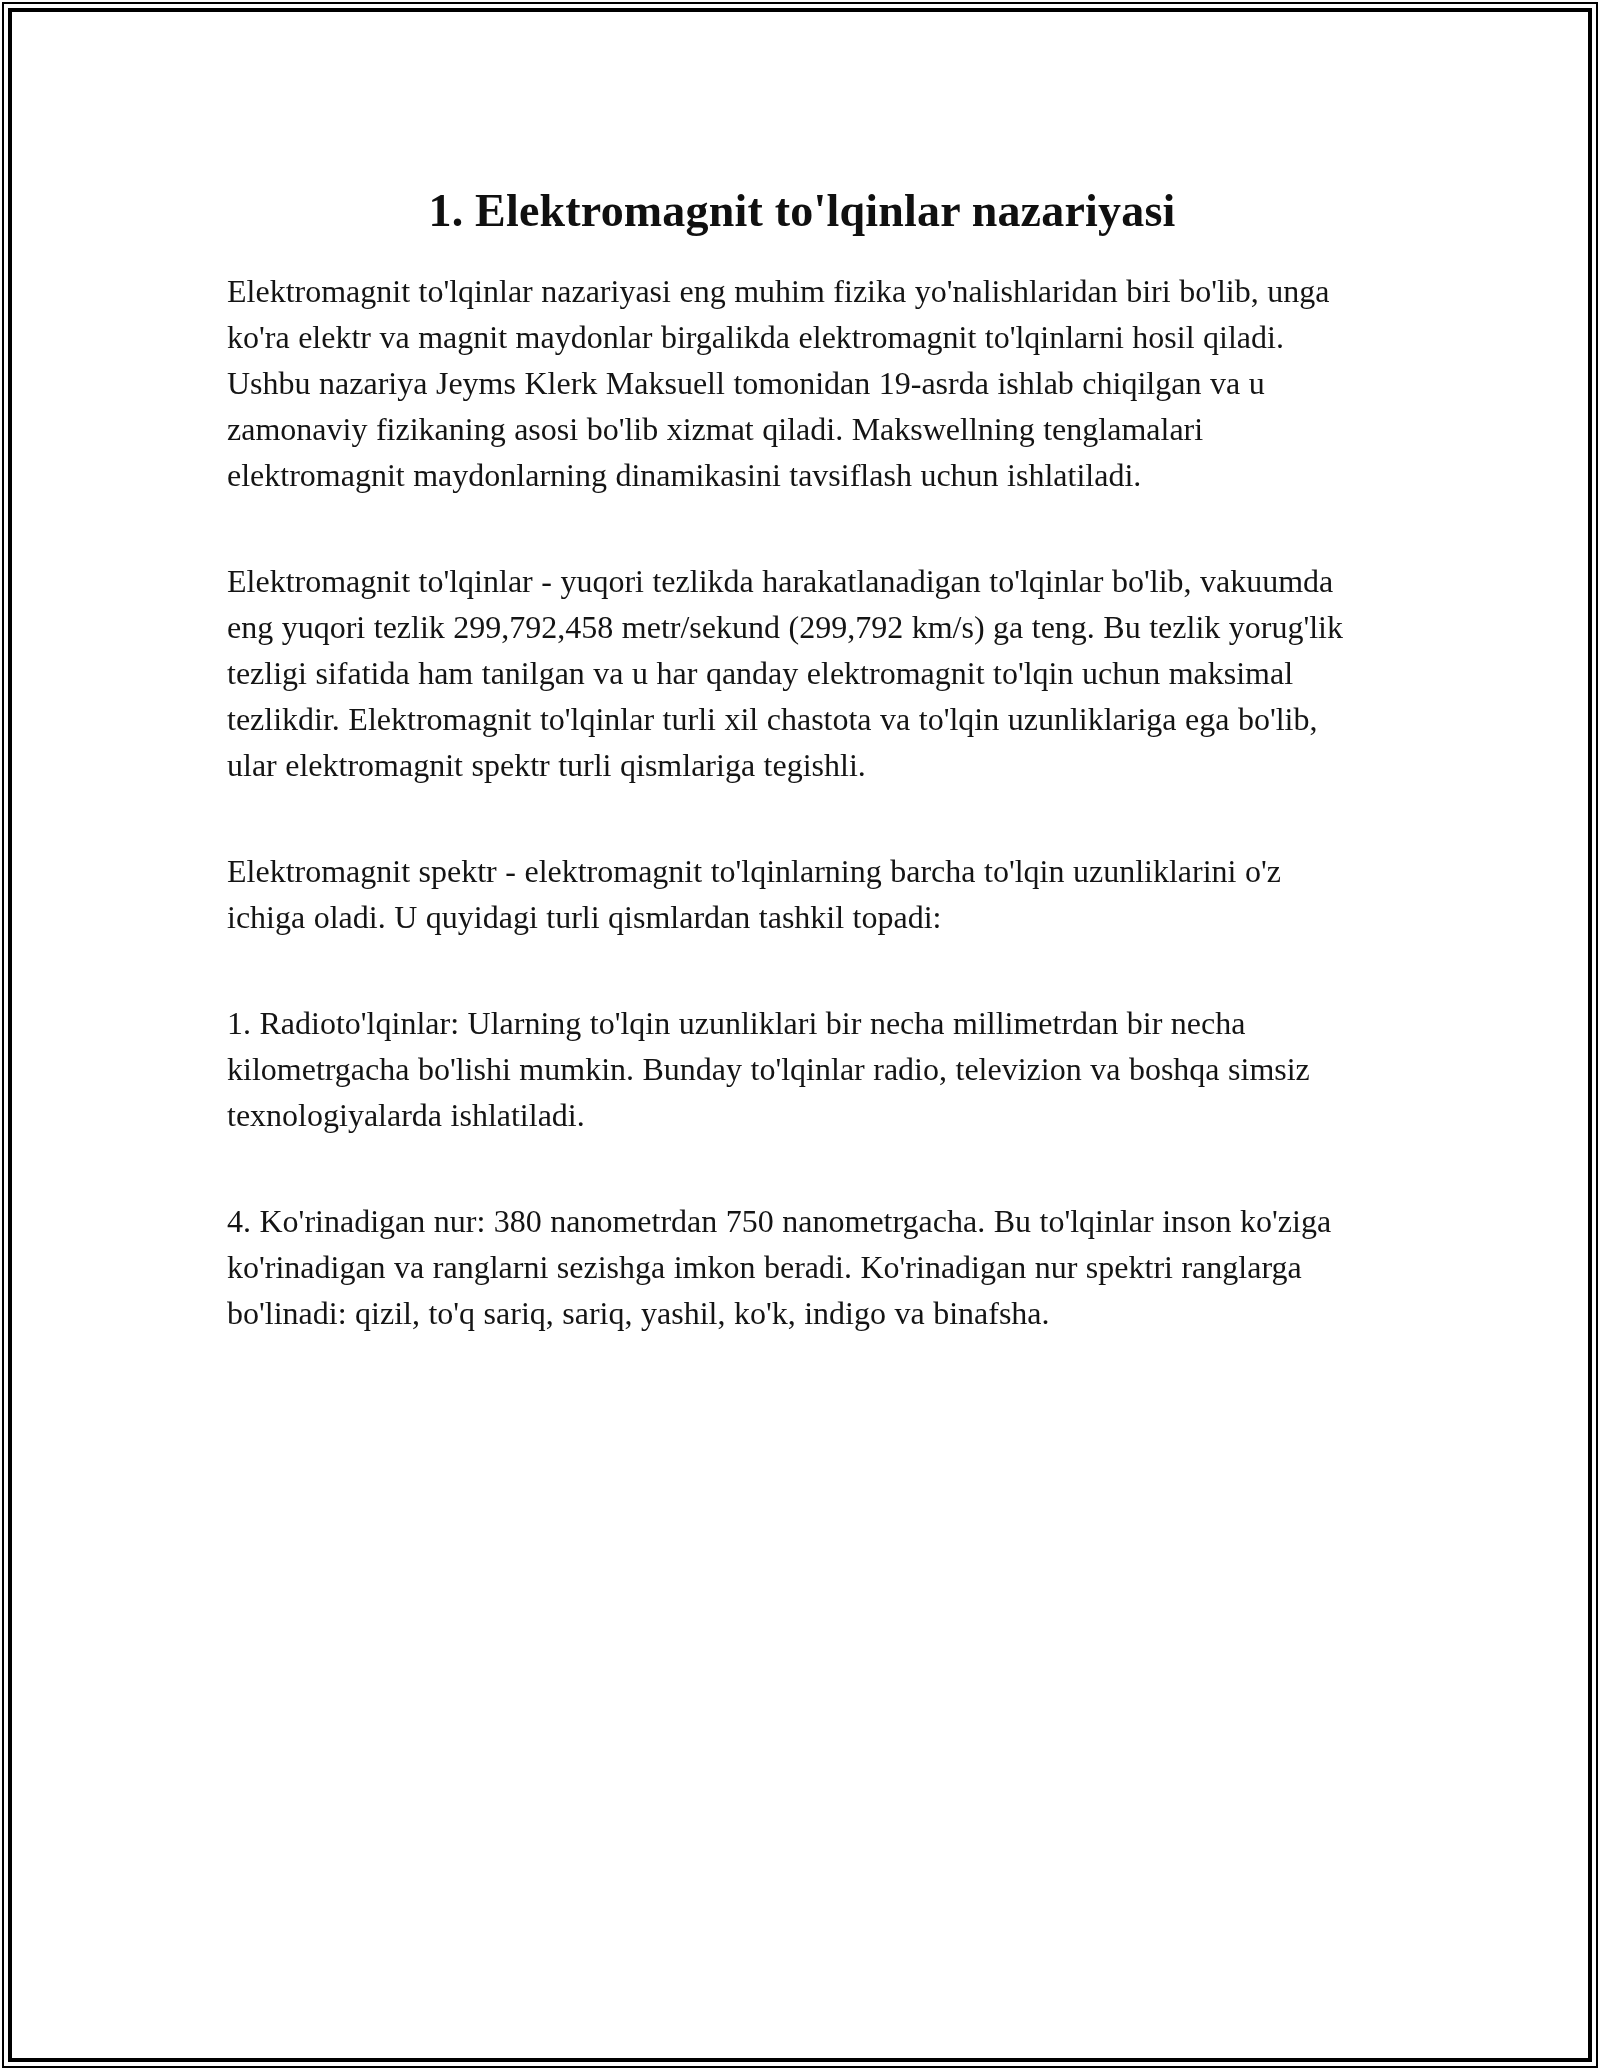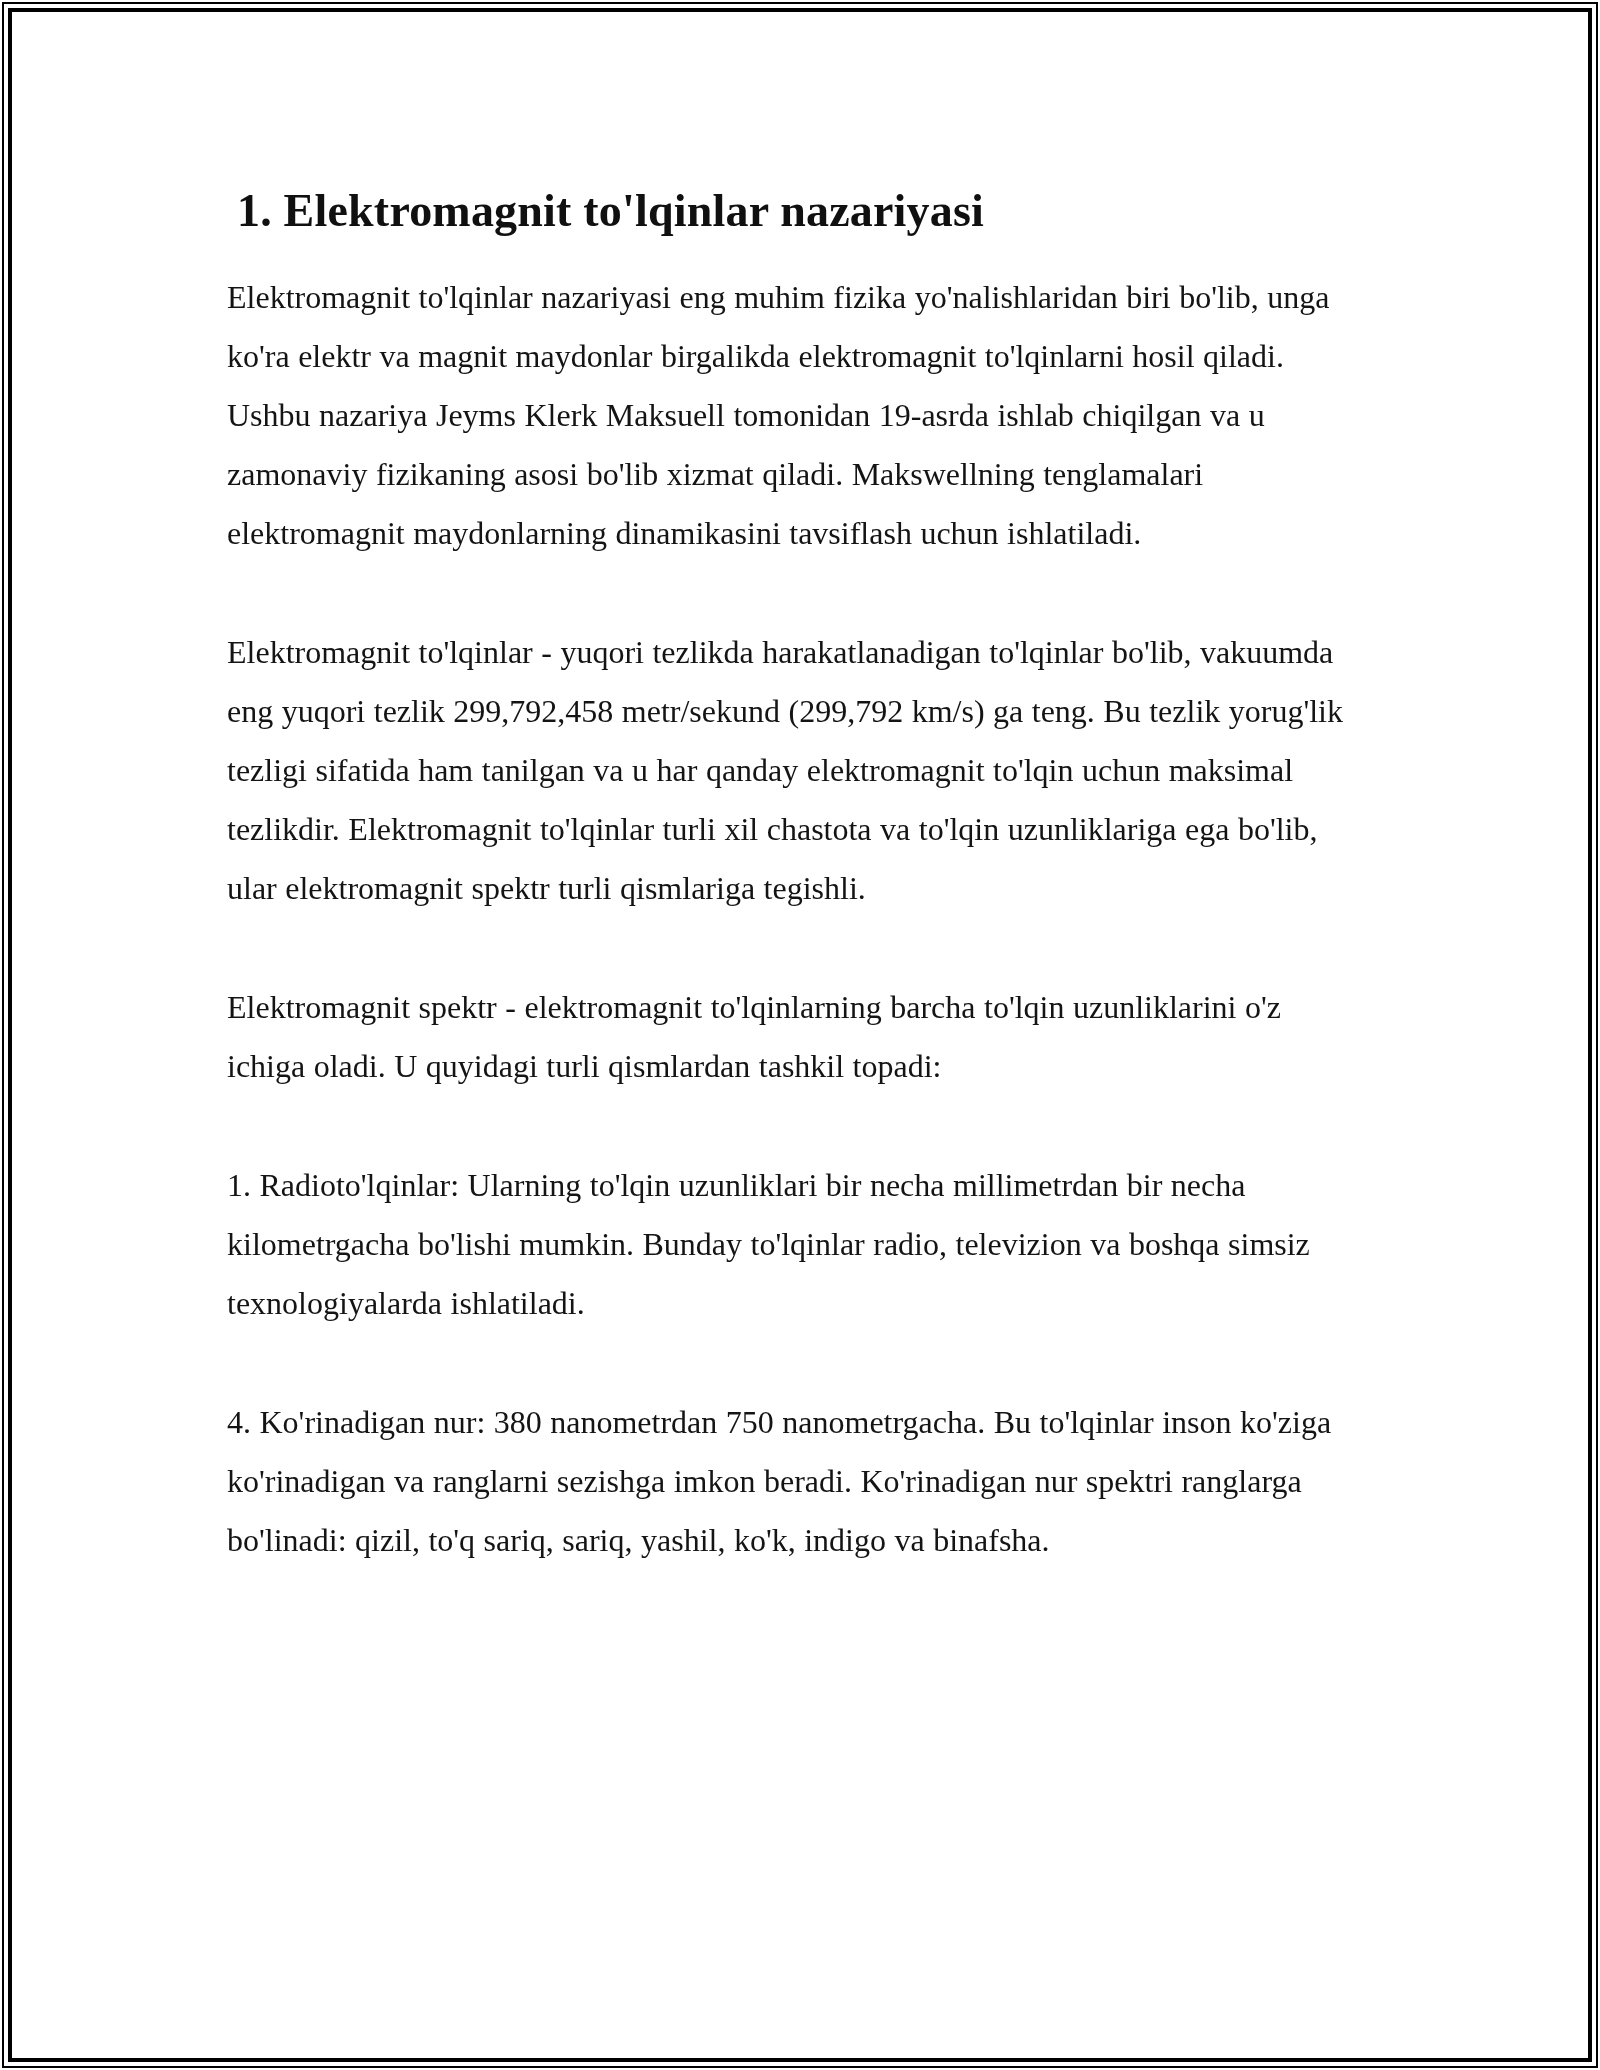--- a/index.html
+++ b/index.html
@@ -33,24 +33,25 @@
     top: 182px;
     width: 1140px;
   }
   .doc-heading {
     font-size: 46px;
     line-height: 58px;
     font-weight: bold;
     margin: 0 0 28px 10px;
     color: #101010;
     letter-spacing: 0.2px;
+    text-align: center;
   }
   .doc-paragraph {
     font-size: 32px;
-    line-height: 59px;
+    line-height: 46px;
     margin: 0 0 60px 0;
     text-align: left;
     word-spacing: 0.5px;
   }
   .doc-paragraph:last-child {
     margin-bottom: 10px;
   }
 </style>
 </head>
 <body>

